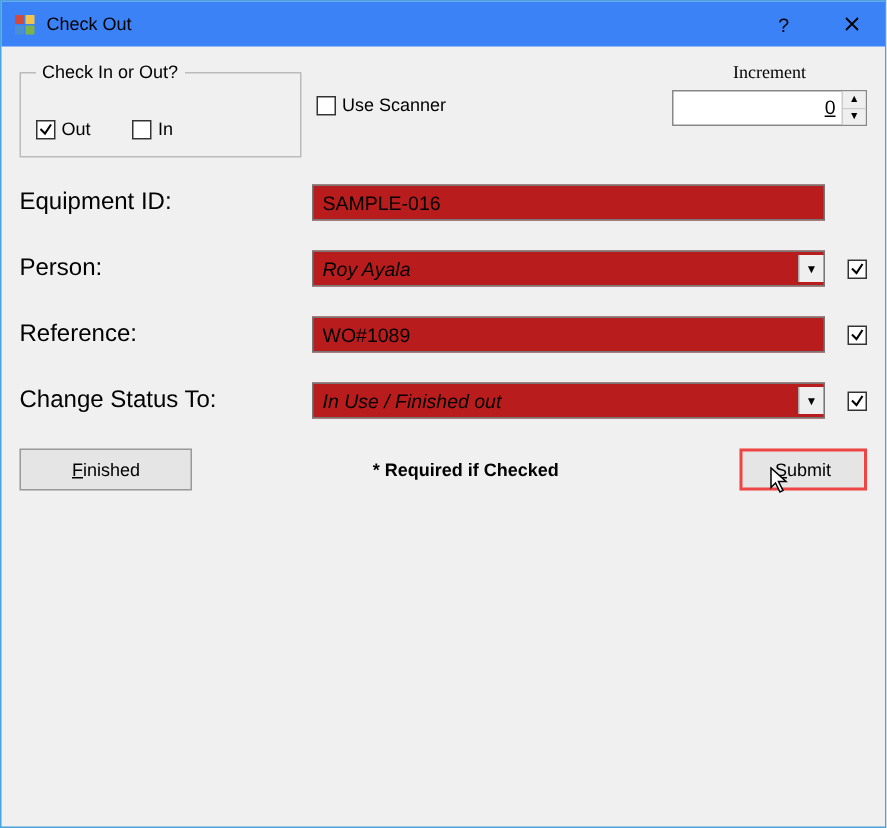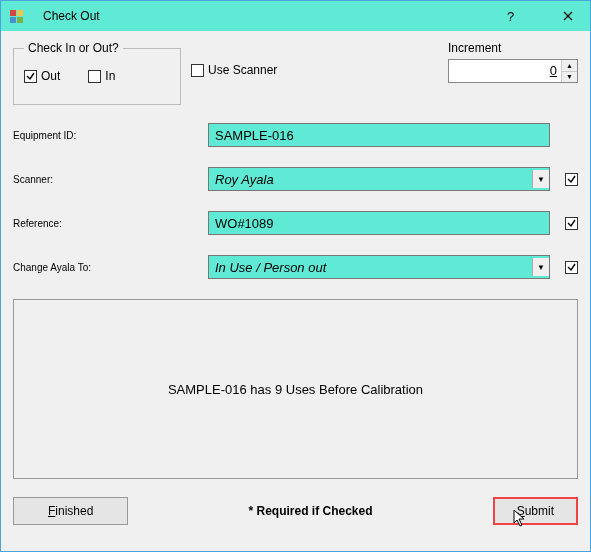--- a/index.html
+++ b/index.html
@@ -16,26 +16,25 @@
   .window {
     width: 591px;
     height: 552px;
     border: 1px solid #4aa3df;
     background: #f0f0f0;
     display: flex;
     flex-direction: column;
   }
   .titlebar {
     height: 30px;
-    background: #5eead4;
+    background: #3b82f6;
     display: flex;
     align-items: center;
     padding: 0 0 0 8px;
     color: #000;
-    gap: 12px;
   }
   .titlebar .app-icon {
     width: 16px;
     height: 16px;
     margin-right: 6px;
     display: inline-flex;
     align-items: center;
     justify-content: center;
   }
   .titlebar .title-text {
@@ -65,27 +64,27 @@
   fieldset.groupbox {
     border: 1px solid #bbb;
     padding: 8px 10px 10px 10px;
     margin: 0;
   }
   fieldset.groupbox legend {
     font-size: 12px;
     padding: 0 4px;
   }
   .check-in-out {
-    width: 168px;
+    width: 188px;
     height: 64px;
   }
   .check-in-out .opts {
     display: flex;
     gap: 28px;
-    margin-top: 6px;
+    margin-top: 16px;
   }
   .chk {
     display: inline-flex;
     align-items: center;
     gap: 4px;
     font-size: 12px;
   }
   .chk .box {
     width: 13px;
     height: 13px;
@@ -98,21 +97,23 @@
   .chk .box svg { display: block; }
   .mid-col {
     flex: 1;
     padding-top: 22px;
   }
   .increment-box {
     width: 130px;
   }
   .increment-label {
     display:block;
+    text-align:center;
     margin-bottom:4px;
+    font-family:Liberation Serif, serif;
   }
   .spinner {
     display: flex;
     border: 1px solid #888;
     background: #fff;
     height: 24px;
   }
   .spinner .val {
     flex: 1;
     text-align: right;
@@ -136,30 +137,30 @@
     border-bottom:1px solid #ccc;
   }
   .spinner .arrows div:last-child { border-bottom:none; }
   .form-row {
     display: flex;
     align-items: center;
     margin-bottom: 20px;
   }
   .form-row .lbl {
     width: 195px;
-    font-size: 10px;
+    font-size: 16px;
   }
   .form-row .field {
     flex: 1;
   }
   .txt, .combo {
     width: 100%;
     height: 24px;
     border: 1px solid #777;
-    background: #5eead4;
+    background: #b91c1c;
     font-size: 13px;
     padding: 2px 6px;
     font-family: inherit;
   }
   .combo {
     display:flex;
     align-items:center;
     position:relative;
   }
   .combo .combo-text { flex:1;font-style:italic; }
@@ -289,21 +290,21 @@
 
     <div class="form-row">
       <div class="lbl">Equipment ID:</div>
       <div class="field">
         <input class="txt" value="SAMPLE-016" style="">
       </div>
       <div class="trail-chk"></div>
     </div>
 
     <div class="form-row">
-      <div class="lbl">Scanner:</div>
+      <div class="lbl">Person:</div>
       <div class="field">
         <div class="combo">
           <span class="combo-text">Roy Ayala</span>
           <span class="combo-arrow">▼</span>
         </div>
       </div>
       <div class="trail-chk">
         <span class="chk">
           <span class="box">
               <svg width="11" height="11" viewBox="0 0 11 11">
@@ -324,41 +325,38 @@
           <span class="box">
               <svg width="11" height="11" viewBox="0 0 11 11">
                 <path d="M2 5 L5 8 L9 2" stroke="#000" stroke-width="1.4" fill="none"></path>
               </svg>
             </span>
         </span>
       </div>
     </div>
 
     <div class="form-row">
-      <div class="lbl">Change Ayala To:</div>
+      <div class="lbl">Change Status To:</div>
       <div class="field">
         <div class="combo">
-          <span class="combo-text">In Use / Person out</span>
+          <span class="combo-text">In Use / Finished out</span>
           <span class="combo-arrow">▼</span>
         </div>
       </div>
       <div class="trail-chk">
         <span class="chk">
           <span class="box">
               <svg width="11" height="11" viewBox="0 0 11 11">
                 <path d="M2 5 L5 8 L9 2" stroke="#000" stroke-width="1.4" fill="none"></path>
               </svg>
             </span>
         </span>
       </div>
     </div>
 
-    <div class="status-panel">
-      <span>SAMPLE-016 has 9 Uses Before Calibration</span>
-    </div>
 
     <div class="bottom-row">
       <button class="btn">
         <span class="underline-first">Finished</span>
       </button>
       <div class="req-note">* Required if Checked</div>
       <button class="btn submit">
         <span class="underline-first">Submit</span>
         <svg class="cursor" width="16" height="20" viewBox="0 0 16 20" style="position:absolute; left:18px; top:10px;">
           <path d="M1 1 L1 14 L4 11 L7 17 L9 16 L6 10 L11 10 Z" fill="#fff" stroke="#000" stroke-width="1"></path>

